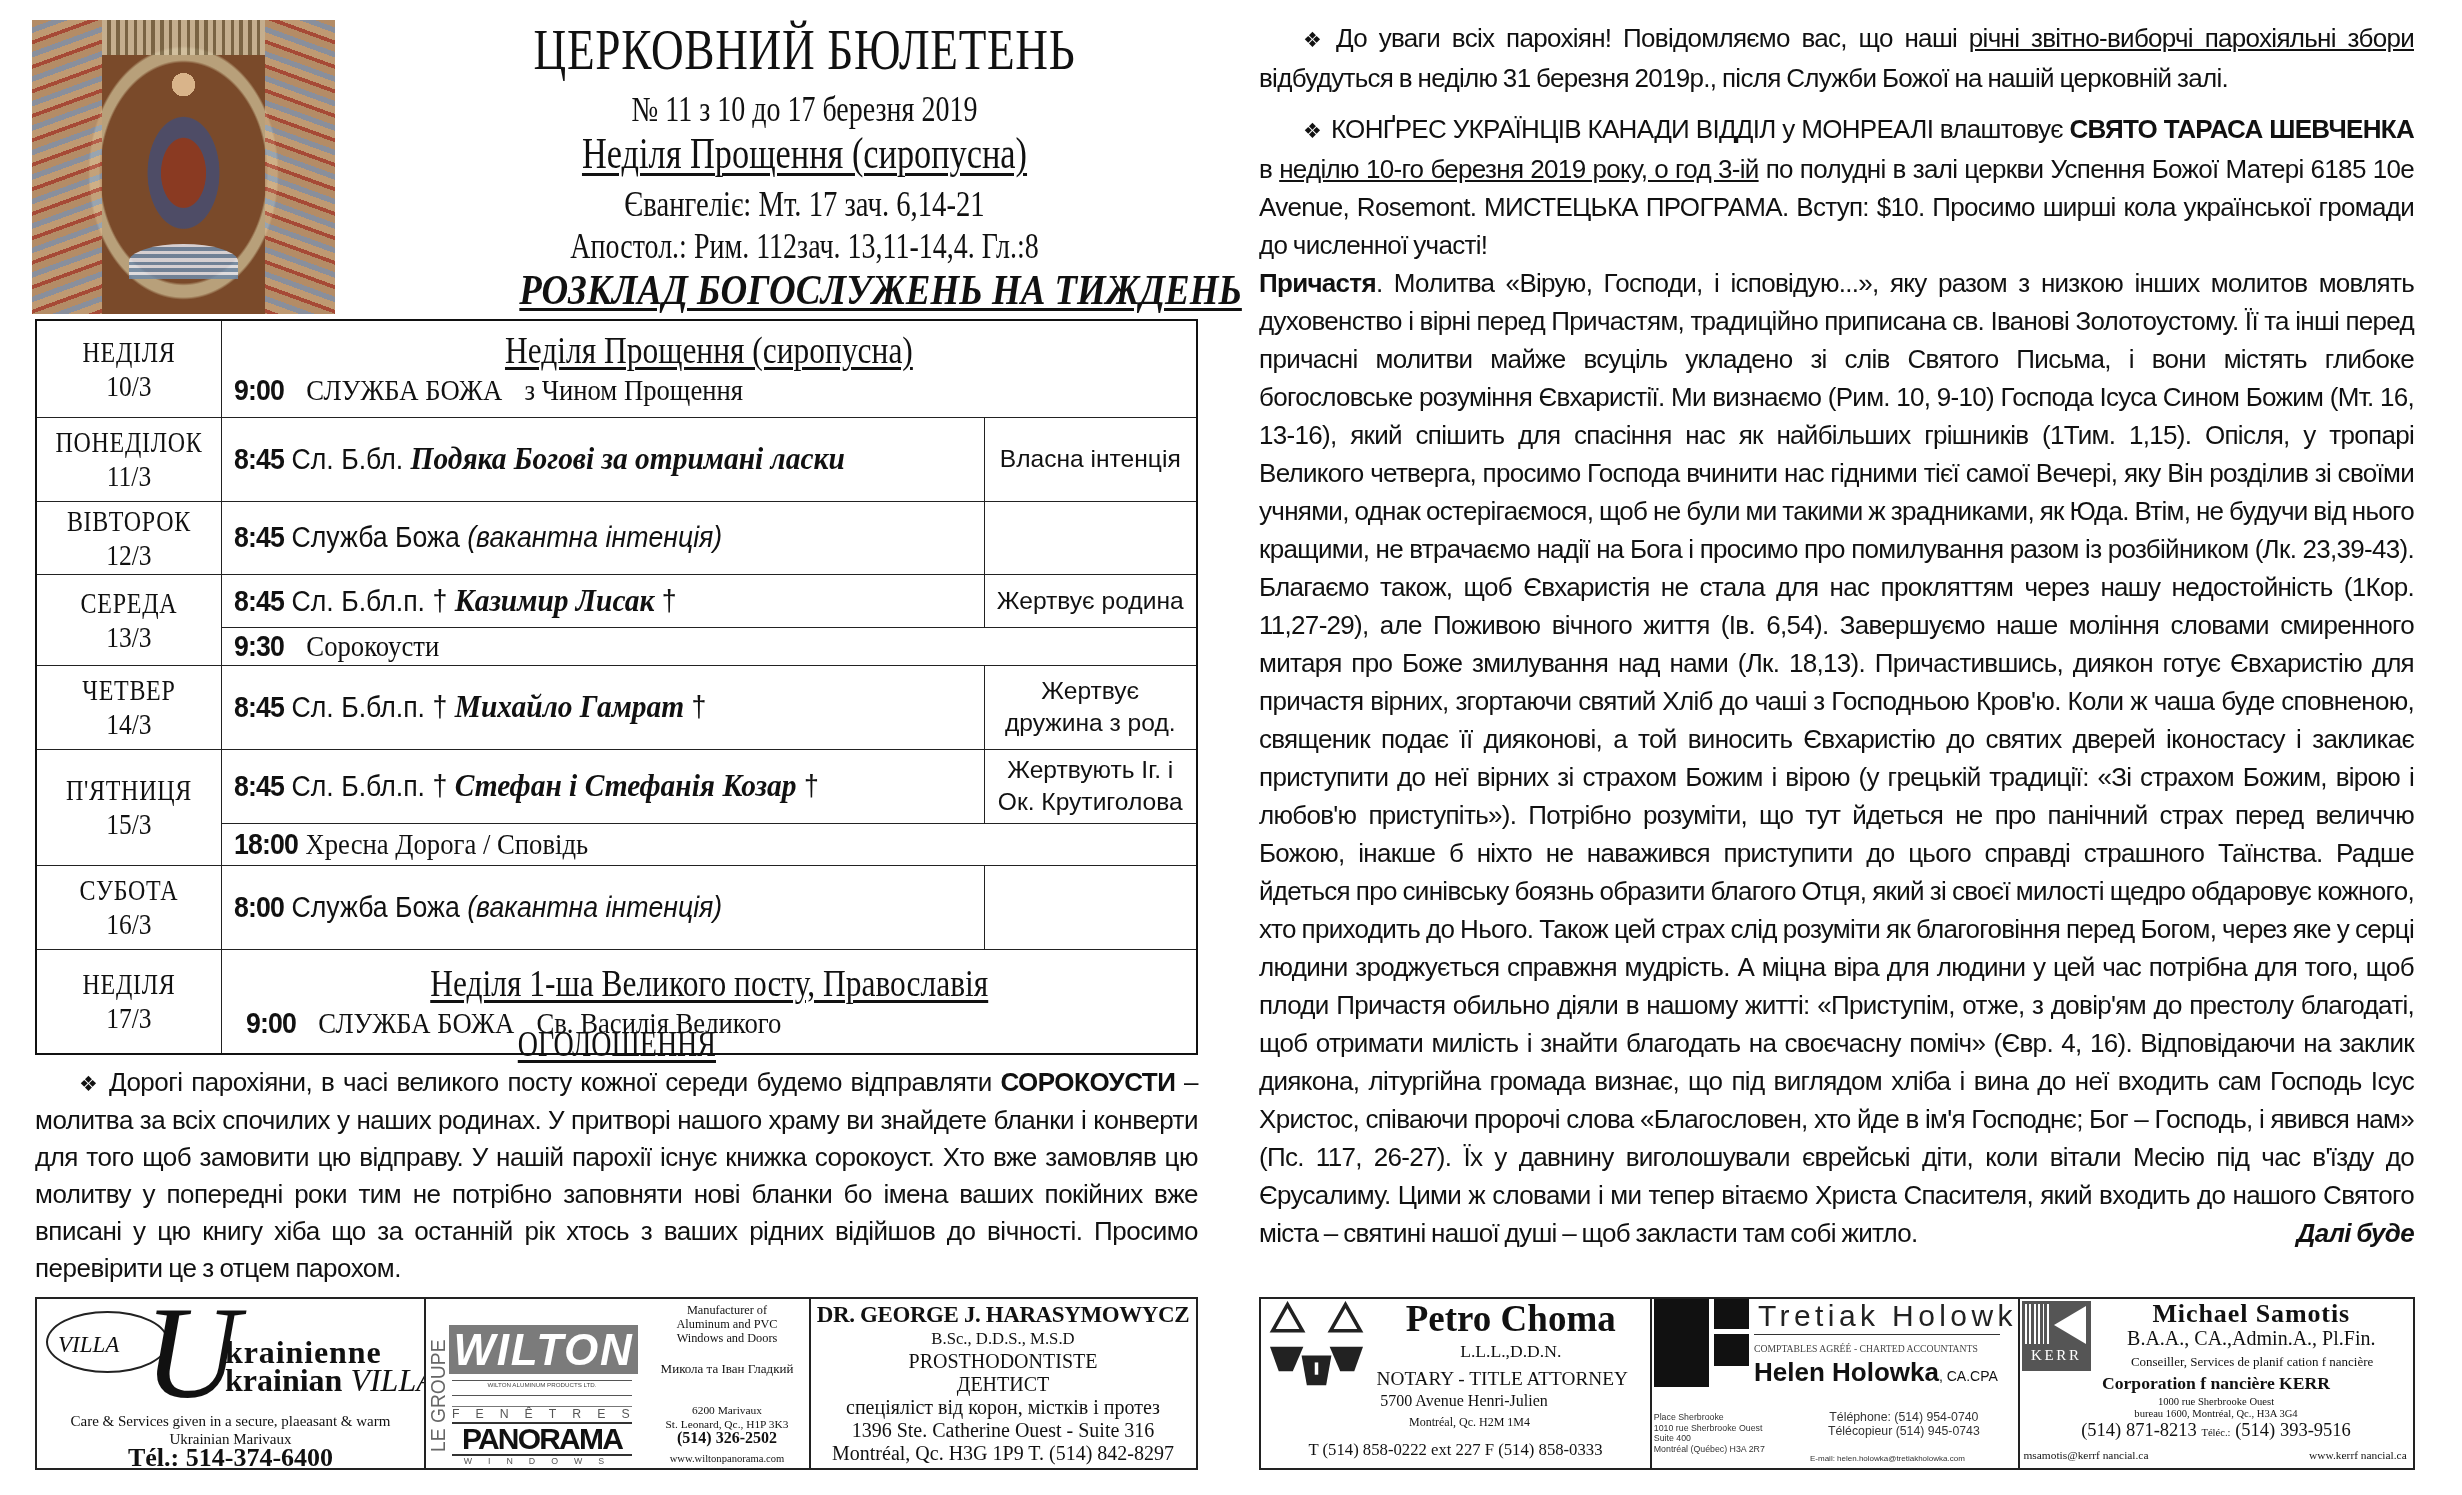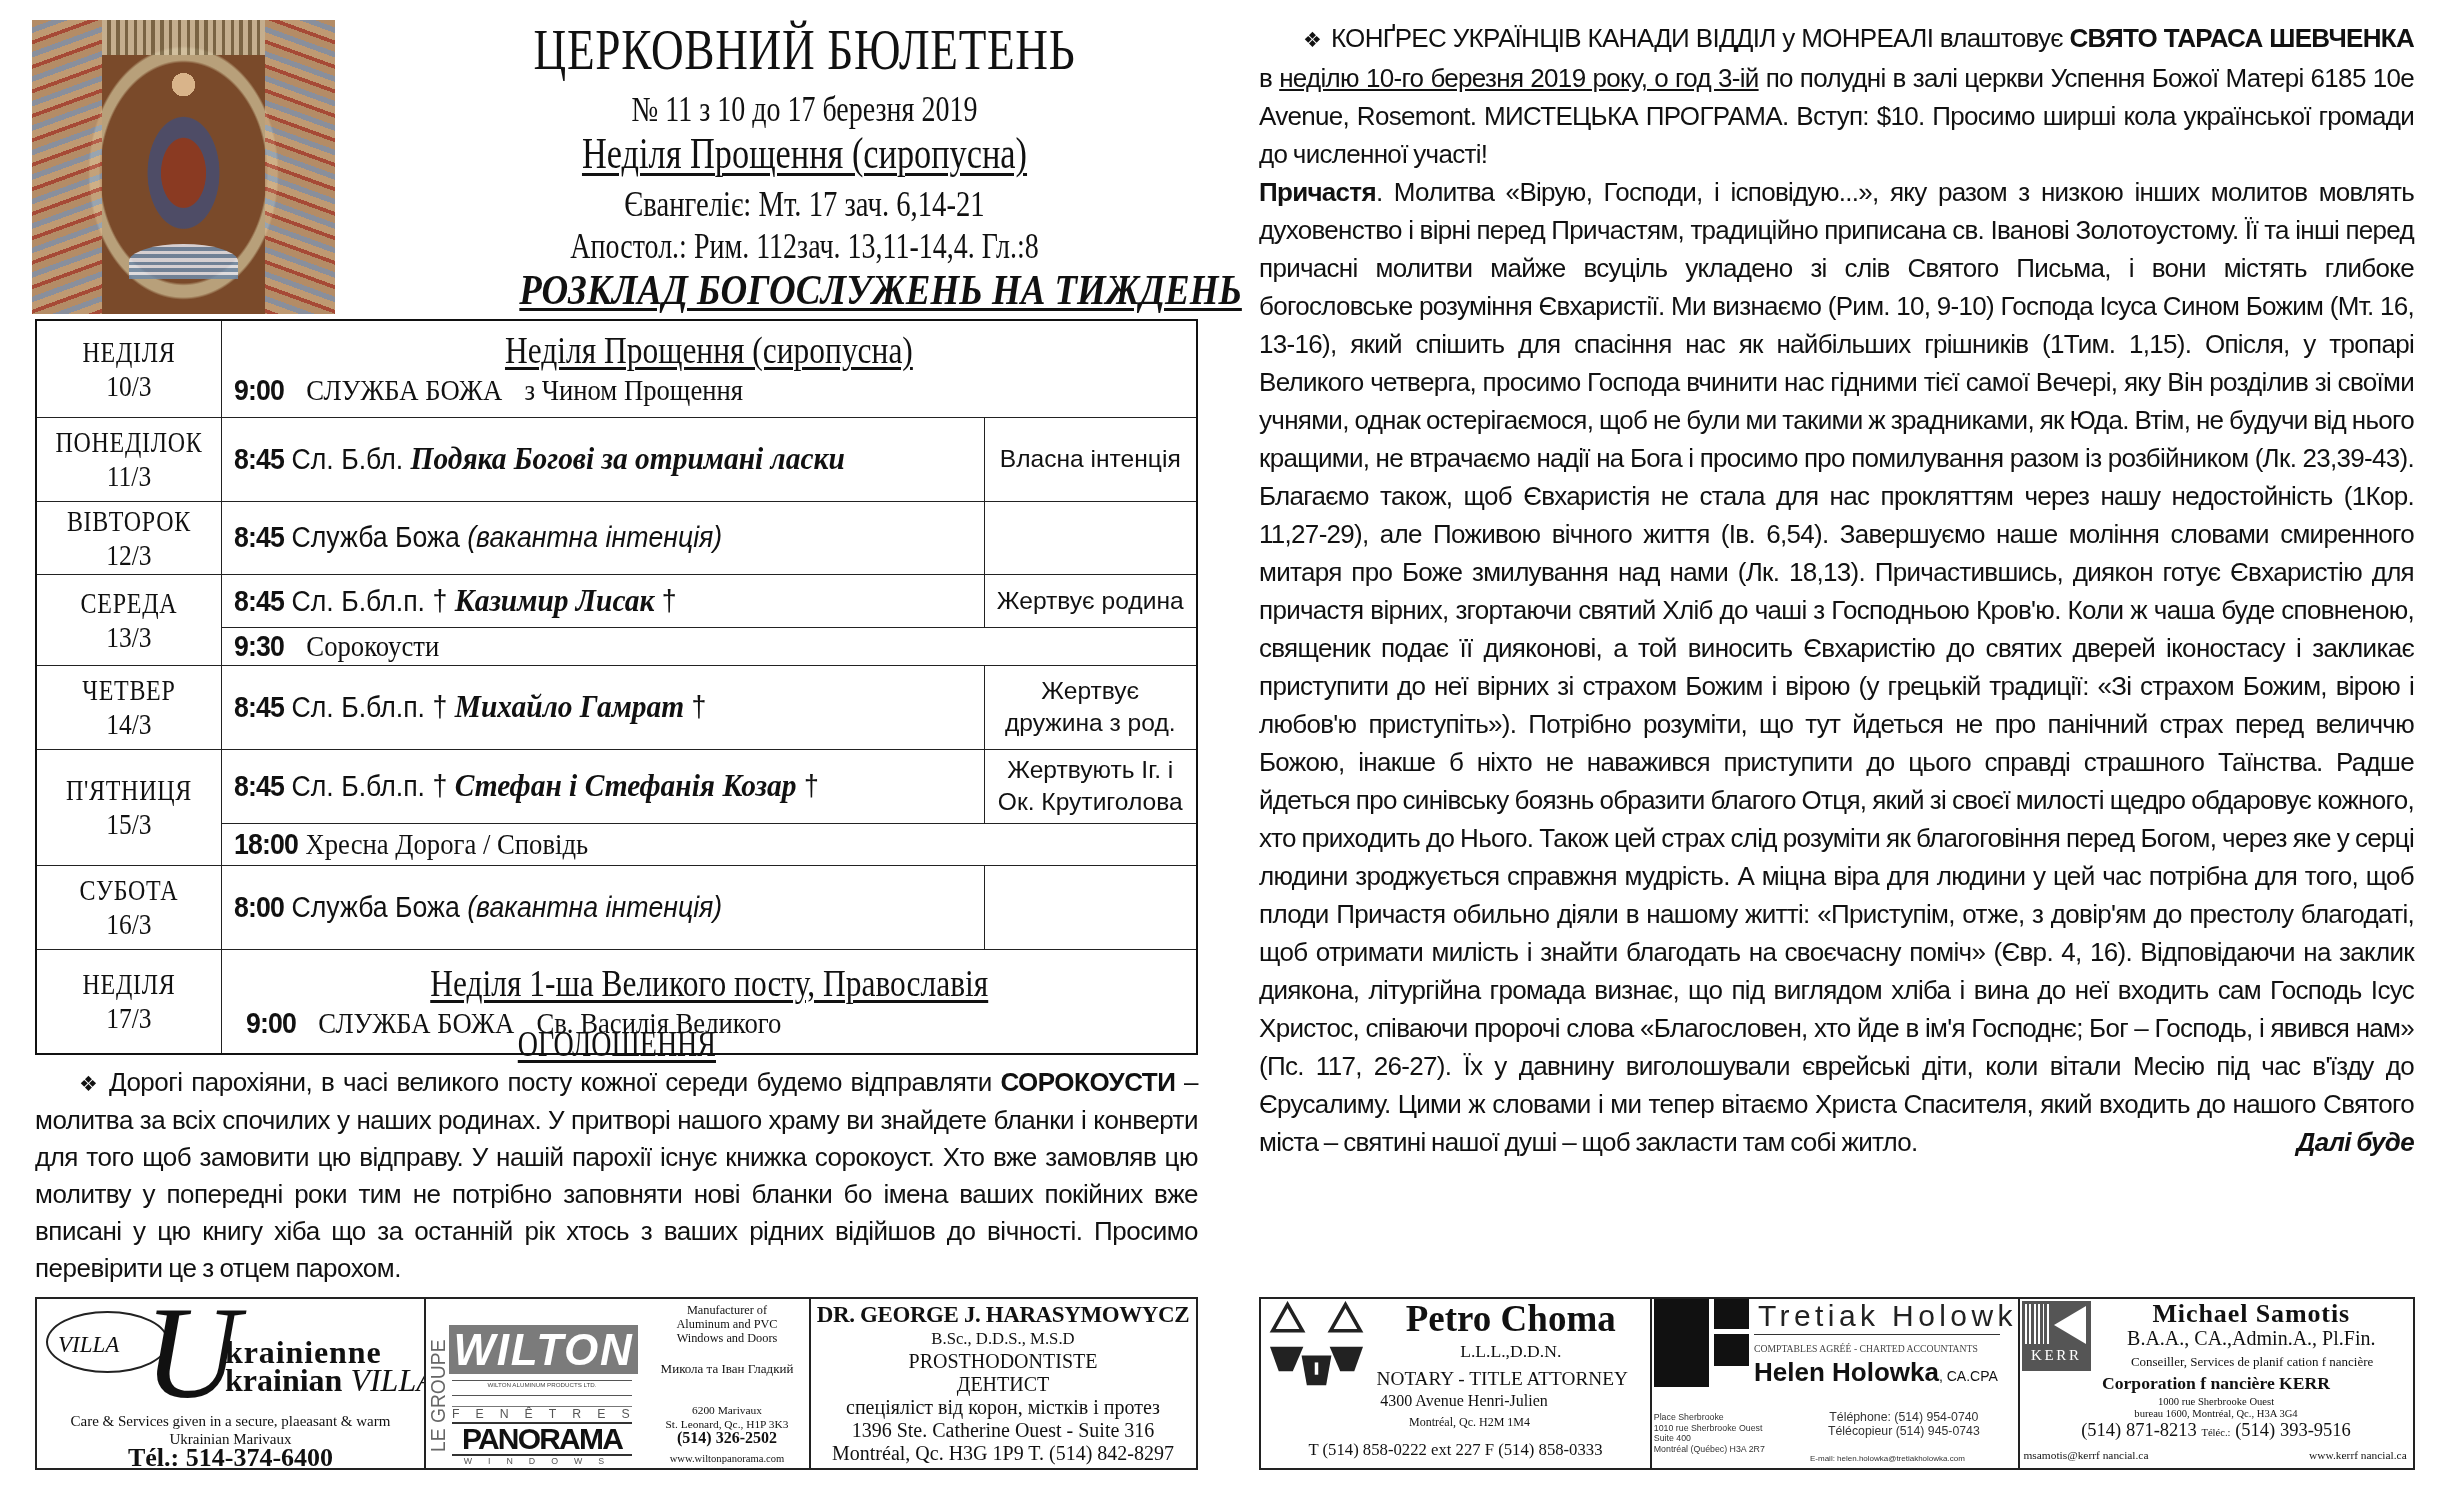--- a/index.html
+++ b/index.html
@@ -343,20 +343,23 @@
     <div class="d-line">B.Sc., D.D.S., M.S.D</div>
     <div class="d-line lg">PROSTHODONTISTE</div>
     <div class="d-line lg">ДЕНТИСТ</div>
     <div class="d-line lg">спеціяліст від корон, містків і протез</div>
     <div class="d-line lg">1396 Ste. Catherine Ouest - Suite 316</div>
     <div class="d-line lg">Montréal, Qc. H3G 1P9    T. (514) 842-8297</div>
   </div>
 </div>
 
 <div id="right-col" class="narrow">
+  <p id="notice-1" class="rp ind">
+    <span class="bullet">❖</span><span>До уваги всіх парохіян! Повідомляємо вас, що наші </span><span class="u">річні звітно-виборчі парохіяльні збори</span><span> відбудуться в неділю 31 березня 2019р., після Служби Божої на нашій церковній залі.</span>
+  </p>
   <p id="notice-2" class="rp ind">
     <span class="bullet">❖</span><span>КОНҐРЕС УКРАЇНЦІВ КАНАДИ ВІДДІЛ у МОНРЕАЛІ влаштовує </span><b>СВЯТО ТАРАСА ШЕВЧЕНКА</b><span> в </span><span class="u">неділю 10-го березня 2019 року,  о год 3-ій</span><span> по полудні в залі церкви Успення Божої Матері 6185  10e Avenue,  Rosemont. МИСТЕЦЬКА  ПРОГРАМА. Вступ: $10. Просимо ширші кола української громади до численної участі!</span>
   </p>
   <p id="liturgy-body" class="rp">
     <b>Причастя</b><span>. Молитва «Вірую, Господи, і ісповідую...», яку разом з низкою інших молитов мовлять духовенство і вірні перед Причастям, традиційно приписана св. Іванові Золотоустому. Її та інші перед причасні молитви майже всуціль укладено зі слів Святого Письма, і вони містять глибоке богословське розуміння Євхаристії. Ми визнаємо (Рим. 10, 9-10) Господа Ісуса Сином Божим (Мт. 16, 13-16), який спішить для спасіння нас як найбільших грішників (1Тим. 1,15). Опісля, у тропарі Великого четверга, просимо Господа вчинити нас гідними тієї самої Вечері, яку Він розділив зі своїми учнями, однак остерігаємося, щоб не були ми такими ж зрадниками, як Юда. Втім, не будучи від нього кращими, не втрачаємо надії на Бога і просимо про помилування разом із розбійником (Лк. 23,39-43). Благаємо також, щоб Євхаристія не стала для нас прокляттям через нашу недостойність (1Кор. 11,27-29), але Поживою вічного життя (Ів. 6,54). Завершуємо наше моління словами смиренного митаря про Боже змилування над нами (Лк. 18,13). Причастившись, диякон готує Євхаристію для причастя вірних, згортаючи святий Хліб до чаші з Господньою Кров'ю. Коли ж чаша буде сповненою, священик подає її дияконові, а той виносить Євхаристію до святих дверей іконостасу і закликає приступити до неї вірних зі страхом Божим і вірою (у грецькій традиції: «Зі страхом Божим, вірою і любов'ю приступіть»). Потрібно розуміти, що тут йдеться не про панічний страх перед величчю Божою, інакше б ніхто не наважився приступити до цього справді страшного Таїнства. Радше йдеться про синівську боязнь образити благого Отця, який зі своєї милості щедро обдаровує кожного, хто приходить до Нього. Також цей страх слід розуміти як благоговіння перед Богом, через яке у серці людини зроджується справжня мудрість. А міцна віра для людини у цей час потрібна для того, щоб плоди Причастя обильно діяли в нашому житті: «Приступім, отже, з довір'ям до престолу благодаті, щоб отримати милість і знайти благодать на своєчасну поміч» (Євр. 4, 16). Відповідаючи на заклик диякона, літургійна громада визнає, що під виглядом хліба і вина до неї входить сам Господь Ісус Христос, співаючи пророчі слова «Благословен, хто йде в ім'я Господнє; Бог – Господь, і явився нам» (Пс. 117, 26-27). Їх у давнину виголошували єврейські діти, коли вітали Месію під час в'їзду до Єрусалиму. Цими ж словами і ми тепер вітаємо Христа Спасителя, який входить до нашого Святого міста – святині нашої душі – щоб закласти там собі житло.</span>
     <span id="continued">Далі буде</span>
   </p>
 </div>
 
 <div class="ads" id="ads-right">
@@ -365,21 +368,21 @@
       <polygon points="5,34 22,4 39,34" fill="none" stroke="#222" stroke-width="4"></polygon>
       <polygon points="71,34 88,4 105,34" fill="none" stroke="#222" stroke-width="4"></polygon>
       <polygon points="2,52 40,52 28,80 12,80" fill="#222"></polygon>
       <polygon points="70,52 108,52 98,80 82,80" fill="#222"></polygon>
       <polygon points="38,62 72,62 66,96 44,96" fill="#222"></polygon>
       <rect x="53" y="70" width="4" height="14" fill="#fff"></rect>
     </svg>
     <div class="c-name">Petro Choma</div>
     <div class="c-l1">L.L.L.,D.D.N.</div>
     <div class="c-l2">NOTARY - TITLE ATTORNEY</div>
-    <div class="c-l3">4300 Avenue Henri-Julien</div>
+    <div class="c-l3">5700 Avenue Henri-Julien</div>
     <div class="c-l4">Montréal, Qc. H2M 1M4</div>
     <div class="c-l5">T (514) 858-0222 ext 227   F (514) 858-0333</div>
   </div>
   <div class="ad" id="ad-tretiak">
     <div class="sq" style="left:1.8px;top:0;width:55px;height:88px;"></div>
     <div class="sq" style="left:62px;top:0;width:35px;height:30px;"></div>
     <div class="sq" style="left:62px;top:35px;width:35px;height:32px;"></div>
     <div class="t-name"><span>Tretiak Holowka</span> </div>
     <div class="t-rule"></div>
     <div class="t-sub">COMPTABLES AGRÉÉ - CHARTED ACCOUNTANTS</div>

